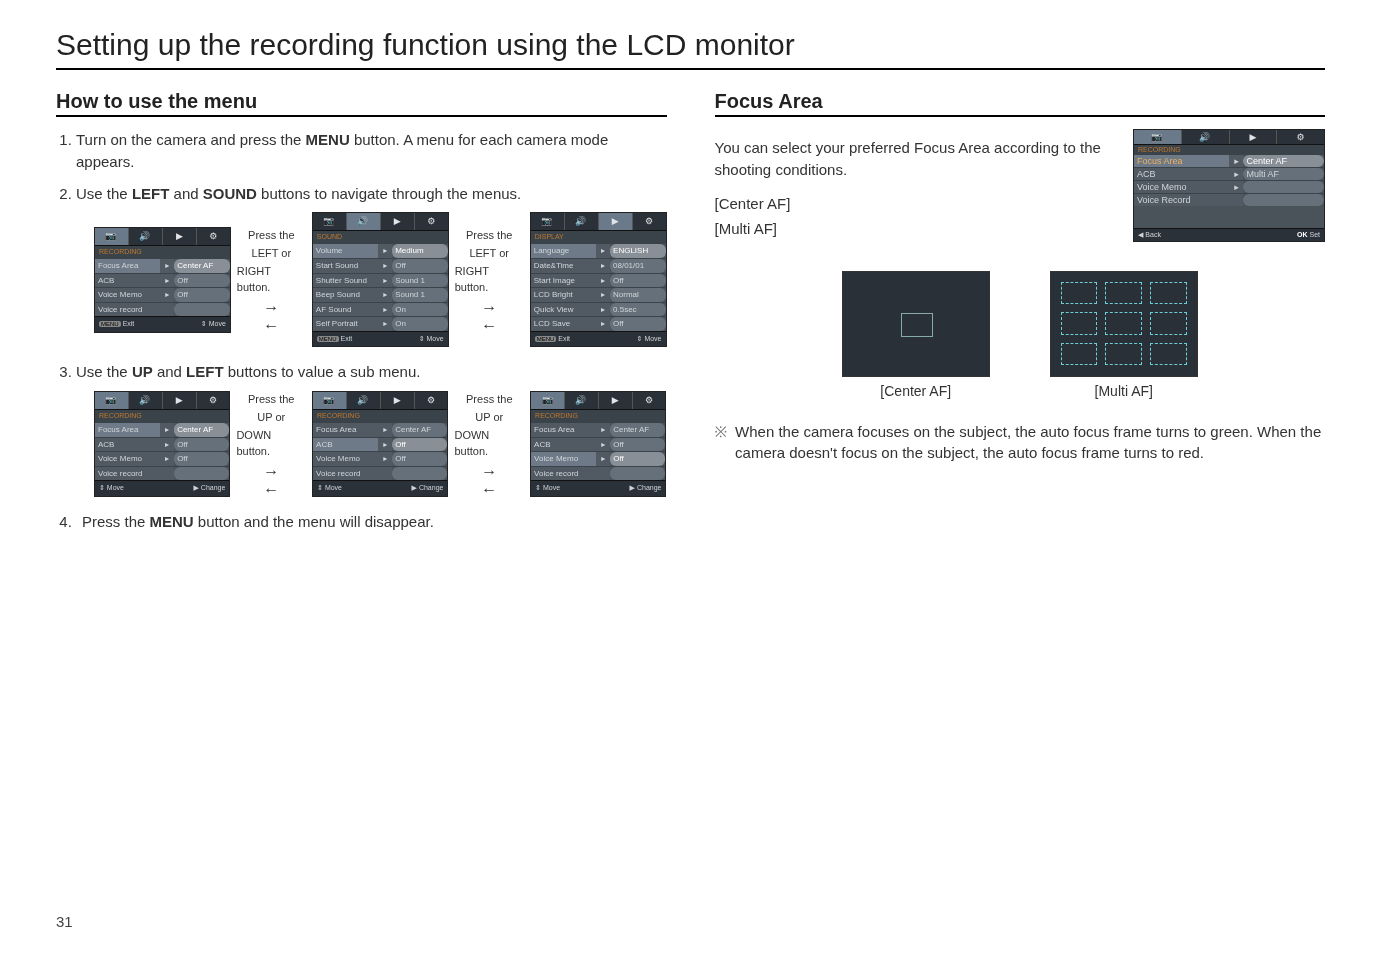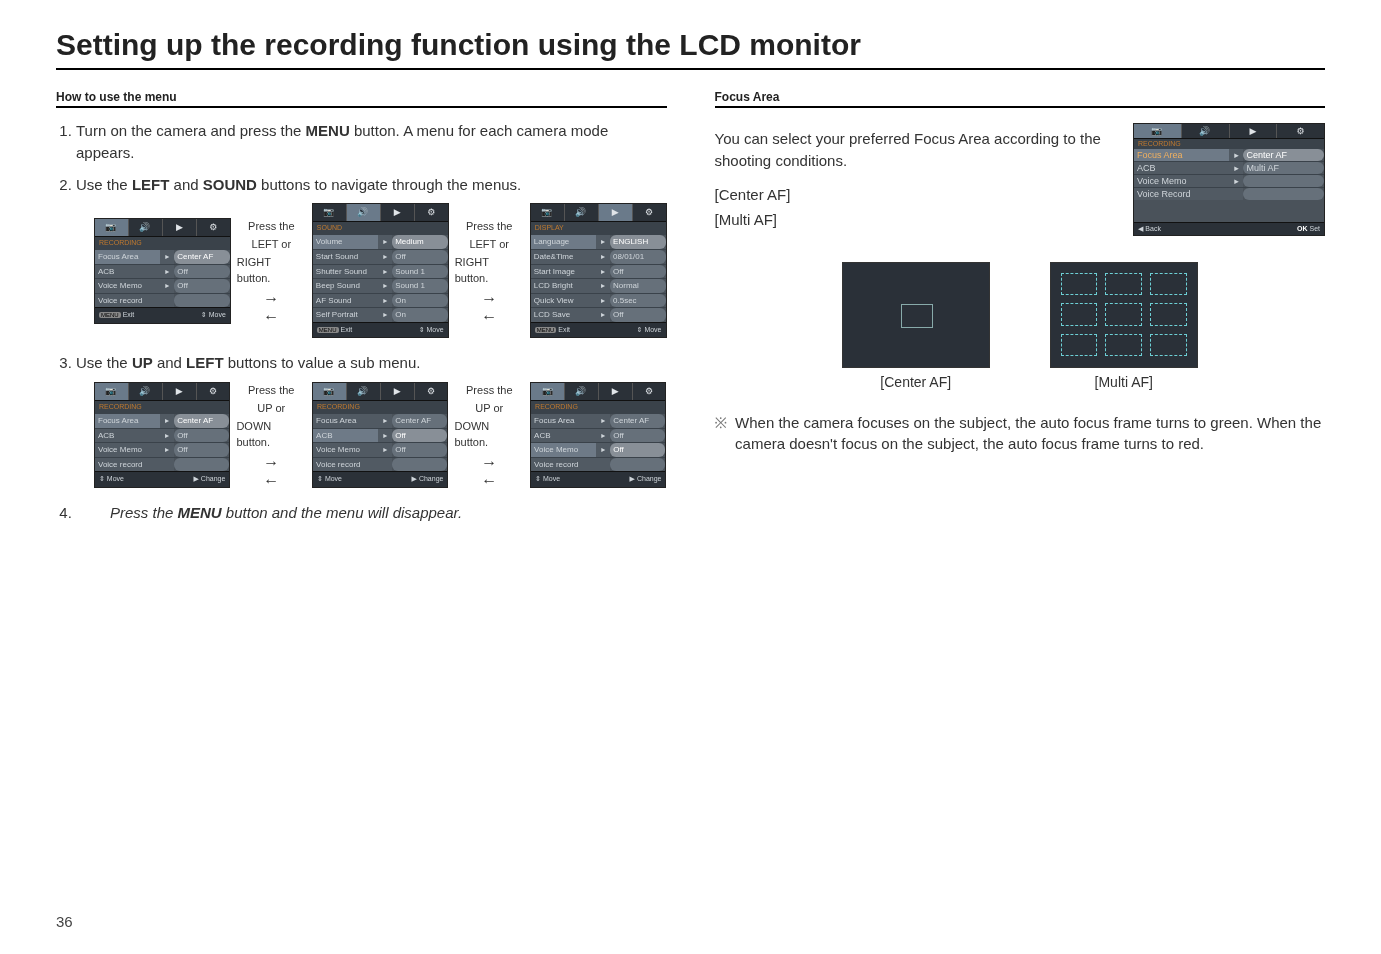--- a/index.html
+++ b/index.html
@@ -8,48 +8,48 @@
     font-family: Arial, Helvetica, sans-serif;
     color: #222;
     background: #fff;
     width: 1381px;
     height: 954px;
     box-sizing: border-box;
     position: relative;
   }
   .page-title {
     font-size: 30px;
-    font-weight: bold;
+    font-weight: normal;
     margin: 0 0 6px 0;
   }
   .rule {
     border: none;
     border-top: 2px solid #000;
     margin: 0 0 14px 0;
   }
   .columns {
     display: flex;
     gap: 48px;
   }
   .col { flex: 1; }
   .section-title {
-    font-size: 12px;
+    font-size: 20px;
     font-weight: bold;
     margin: 6px 0 2px 0;
   }
   .subrule {
     border: none;
     border-top: 2px solid #000;
     margin: 0 0 12px 0;
   }
   .body-text, li { font-size: 15px; line-height: 1.45; color: #333; }
   .body-text { margin: 8px 0 14px 0; }
   ol.steps { margin: 0; padding-left: 20px; }
   ol.steps > li { margin-bottom: 10px; }
-  .indent { margin-left: 34px; display: block; font-style: italic; }
+  .indent { margin-left: 6px; display: block; }
   .bold { font-weight: bold; }
   .flow-row {
     display: flex;
     align-items: center;
     gap: 6px;
     margin: 8px 0 14px 18px;
   }
   .arrow-col {
     display: flex;
     flex-direction: column;
@@ -105,21 +105,21 @@
     padding: 2px 4px;
     font-size: 7px;
     background: #2b3138;
     border-top:1px solid #111;
   }
   .lcd-foot .label { color: #cfd5da; }
   .lcd-foot .menu { font-size:6px; background:#888; color:#000; padding:0 2px; border-radius:2px; }
   .focus-side-wrap {
     display: flex;
     gap: 26px;
-    align-items: flex-end;
+    align-items: flex-start;
   }
   .focus-def-row { display: flex; gap: 6px; margin: 8px 0; font-size:15px; color:#333; }
   .focus-def-row .lbl { min-width: 86px; }
   .demo-row {
     display: flex;
     justify-content: center;
     gap: 60px;
     margin-top: 26px;
   }
   .demo-box {
@@ -528,13 +528,13 @@
       </div>
     </div>
 
     <div class="aster-row">
       <div class="sym">※</div>
       <div>When the camera focuses on the subject, the auto focus frame turns to green. When the camera doesn't focus on the subject, the auto focus frame turns to red.</div>
     </div>
   </div>
 </div>
 
-<div class="page-num">36</div>
+<div class="page-num">31</div>
 
 </body></html>

